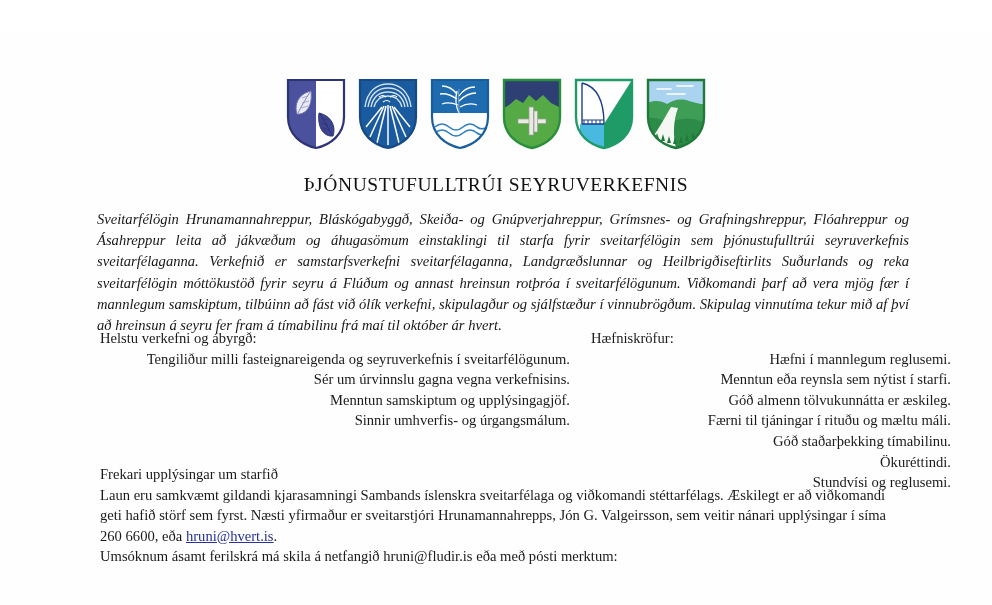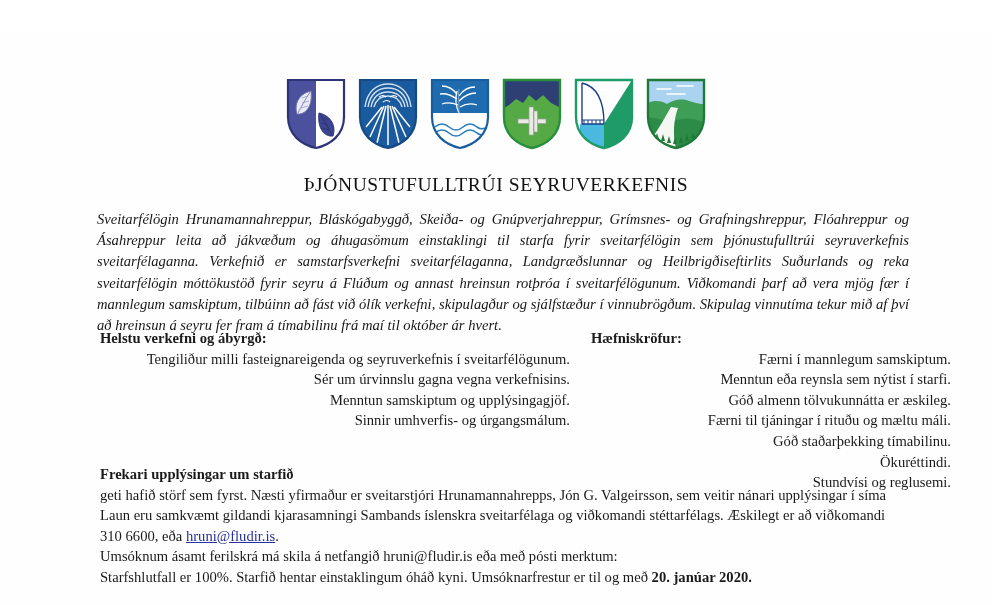--- a/index.html
+++ b/index.html
@@ -76,21 +76,21 @@
   }
   .col-right {
     position: absolute;
     left: 591px;
     top: 295px;
     width: 360px;
     font-size: 14.6px;
     line-height: 20.6px;
   }
   .col-head {
-    font-weight: bold;
+    font-weight: normal;
     display: block;
   }
   .col-line { display: block; white-space: nowrap; text-align: right; }
 
   
   .further {
     position: absolute;
     left: 100px;
     top: 431px;
     width: 812px;
@@ -274,33 +274,32 @@
   <div class="col-left">
     <span class="col-head">Helstu verkefni og ábyrgð:</span>
     <span class="col-line">Tengiliður milli fasteignareigenda og seyruverkefnis í sveitarfélögunum.</span>
     <span class="col-line">Sér um úrvinnslu gagna vegna verkefnisins.</span>
     <span class="col-line">Menntun samskiptum og upplýsingagjöf.</span>
     <span class="col-line">Sinnir umhverfis- og úrgangsmálum.</span>
   </div>
 
   <div class="col-right">
     <span class="col-head">Hæfniskröfur:</span>
-    <span class="col-line">Færni í mannlegum samskiptum.</span>
+    <span class="col-line">Hæfni í mannlegum reglusemi.</span>
     <span class="col-line">Menntun eða reynsla sem nýtist í starfi.</span>
     <span class="col-line">Góð almenn tölvukunnátta er æskileg.</span>
     <span class="col-line">Færni til tjáningar í rituðu og mæltu máli.</span>
     <span class="col-line">Góð staðarþekking tímabilinu.</span>
     <span class="col-line">Ökuréttindi.</span>
     <span class="col-line">Stundvísi og reglusemi.</span>
   </div>
 
   <div class="further">
     <span class="col-head">Frekari upplýsingar um starfið</span>
     <div class="para-block">
+      <span class="wrapline">Laun eru samkvæmt gildandi kjarasamningi Sambands íslenskra sveitarfélaga og viðkomandi stéttarfélags. Æskilegt er að viðkomandi</span>
       <span class="wrapline">geti hafið störf sem fyrst. Næsti yfirmaður er sveitarstjóri Hrunamannahrepps, Jón G. Valgeirsson, sem veitir nánari upplýsingar í síma</span>
-      <span class="wrapline">Laun eru samkvæmt gildandi kjarasamningi Sambands íslenskra sveitarfélaga og viðkomandi stéttarfélags. Æskilegt er að viðkomandi</span>
-      <span class="wrapline"><span>310 6600, eða </span><a class="maillink" href="#">hruni@fludir.is</a><span>.</span></span>
+      <span class="wrapline"><span>260 6600, eða </span><a class="maillink" href="#">hruni@hvert.is</a><span>.</span></span>
       <span class="wrapline">Umsóknum ásamt ferilskrá má skila á netfangið hruni@fludir.is eða með pósti merktum:</span>
-      <span class="wrapline"><span>Starfshlutfall er 100%. Starfið hentar einstaklingum óháð kyni.  Umsóknarfrestur er til og með </span><span class="bold">20. janúar 2020.</span><span></span></span>
     </div>
   </div>
 
 </div>
 
 </body></html>

